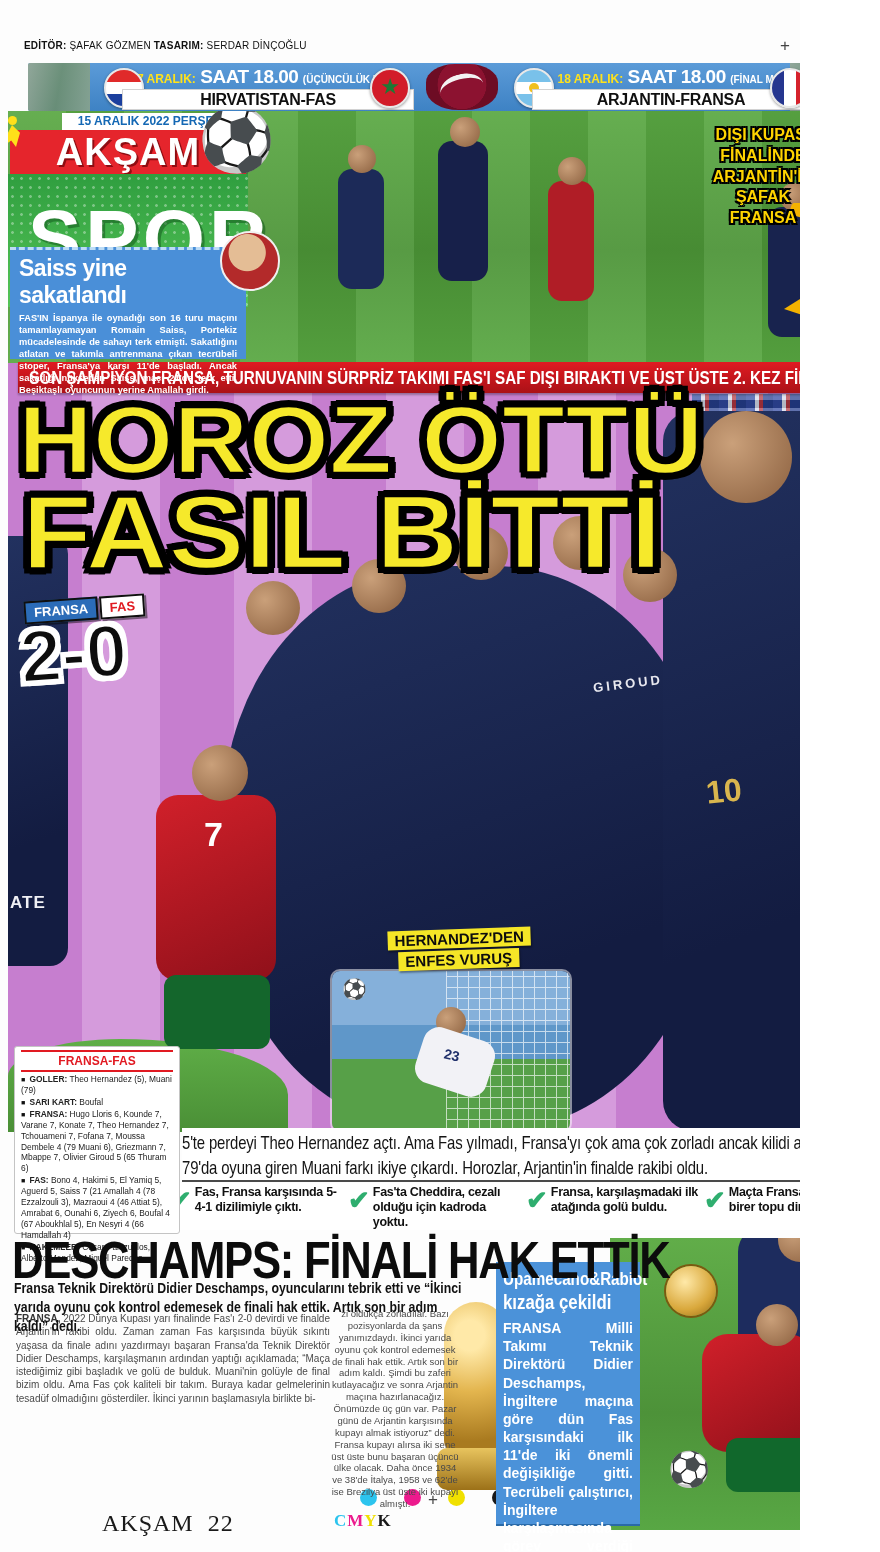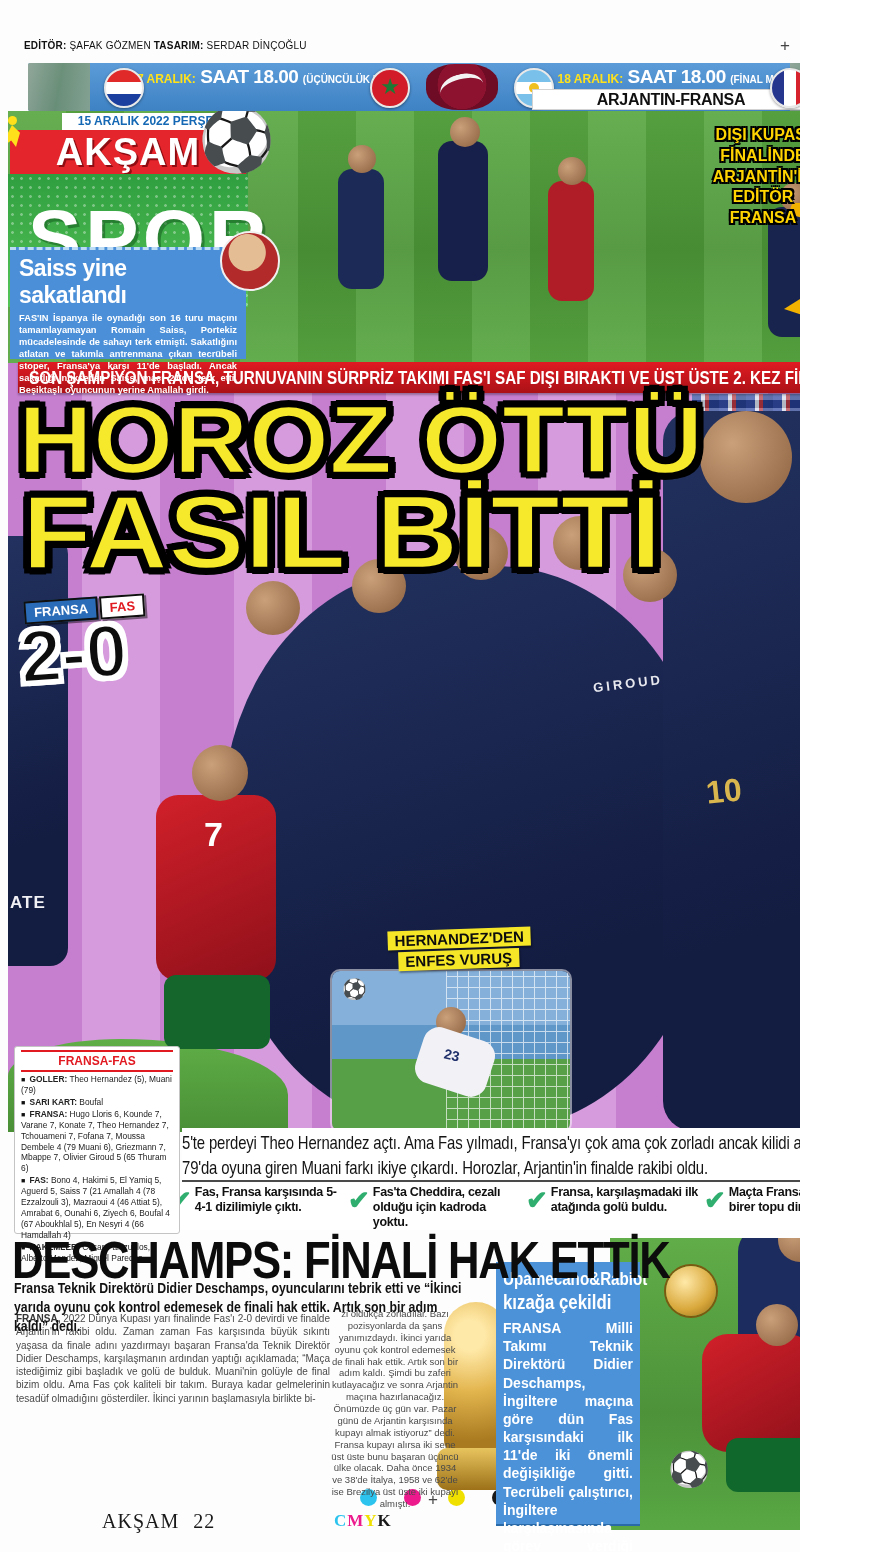--- a/index.html
+++ b/index.html
@@ -183,21 +183,21 @@
   .rp-shirt{position:absolute;left:92px;top:96px;width:112px;height:118px;border-radius:26px;
     background:linear-gradient(150deg,#d1202a,#8f101a);}
   .rp-head{left:146px;top:66px;width:42px;height:42px;}
   .rp-shorts{position:absolute;left:116px;top:200px;width:92px;height:54px;border-radius:12px;background:#11682c;}
   .rp-ball{position:absolute;left:58px;top:214px;font-size:34px;line-height:34px;}
   .rp-cap{position:absolute;right:5px;top:146px;width:92px;color:#fff;font-weight:700;font-size:10px;
     line-height:1.3;text-align:center;text-shadow:0 1px 2px #000,0 0 3px #064812;}
 
   
   .dot{position:absolute;width:17px;height:17px;border-radius:50%;z-index:3;}
-  .paper-name{left:102px;top:1510px;font-family:"Liberation Serif",serif;font-size:20px;color:#1a1a1a;
+  .paper-name{left:102px;top:1510px;font-family:"Liberation Serif",serif;font-size:24px;color:#1a1a1a;
     letter-spacing:1px;z-index:3;}
   .paper-name .no{margin-left:14px;}
   .cmyk{left:334px;top:1511px;font-family:Liberation Serif, serif;font-weight:700;font-size:17px;z-index:3;}
   .cmyk span{margin-right:1px;}
   .c-c{color:#2cc4ee;} .c-m{color:#ec1a8d;} .c-y{color:#f0e000;} .c-k{color:#191919;}
 </style>
 </head>
 <body>
 
 <div class="page">
@@ -213,20 +213,21 @@
   <div class="abs schedule-bar">
     <div class="bar-edge" style="left:0;"></div>
     <div class="bar-edge" style="right:0;"></div>
 
     <div class="daterow" style="left:88px;">
       <span class="d">17 ARALIK:</span>
       <span class="t">SAAT 18.00</span>
       <span class="n">(ÜÇÜNCÜLÜK MAÇI)</span>
     </div>
     <div class="flag hr" style="left:76px;top:5px;"></div>
+    <div class="matchstrip" style="left:94px;width:290px;">HIRVATISTAN-FAS</div>
     <div class="flag ma" style="left:342px;top:5px;">★</div>
 
     <div class="qatar"></div>
 
     <div class="daterow" style="left:498px;">
       <span class="d">18 ARALIK:</span>
       <span class="t">SAAT 18.00</span>
       <span class="n">(FİNAL MAÇI)</span>
     </div>
     <div class="flag ar" style="left:486px;top:5px;"></div>
@@ -260,21 +261,21 @@
     <div class="abs saiss">
       <h2>Saiss yine sakatlandı</h2>
       <p>FAS'IN İspanya ile oynadığı son 16 turu maçını tamamlayamayan Romain Saiss, Portekiz mücadelesinde de sahayı terk etmişti. Sakatlığını atlatan ve takımla antrenmana çıkan tecrübeli stoper, Fransa'ya karşı 11'de başladı. Ancak sakatlığı nükseden Saiss, maçı 21'de terk etti. Beşiktaşlı oyuncunun yerine Amallah girdi.</p>
     </div>
     <div class="abs saiss-circle"></div>
 
     <div class="abs teaser">
       <div>DIŞI KUPASI</div>
       <div>FİNALİNDE</div>
       <div>ARJANTİN'İN</div>
-      <div>EDİTÖR</div>
+      <div>ŞAFAK</div>
       <div>FRANSA</div>
     </div>
     <svg class="abs arrow" width="92" height="120" viewBox="0 0 92 120">
       <path d="M30 6 C 86 18 96 78 40 100" fill="none" stroke="#f4b200" stroke-width="15" stroke-linecap="round"></path>
       <polygon points="48,86 16,106 52,118" fill="#f4b200"></polygon>
     </svg>
 
     <div class="abs banner">
       <span>SON ŞAMPİYON FRANSA, TURNUVANIN SÜRPRİZ TAKIMI FAS'I SAF DIŞI BIRAKTI VE ÜST ÜSTE 2. KEZ FİNALE ÇIKTI</span>
     </div>

